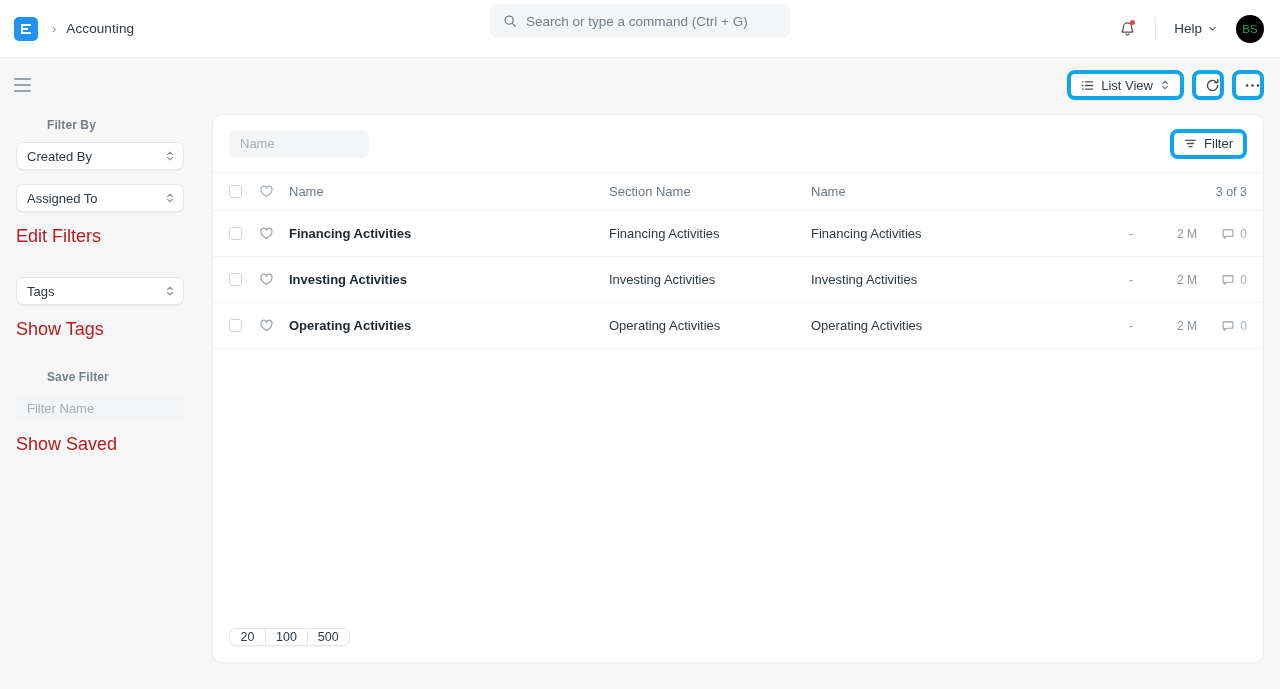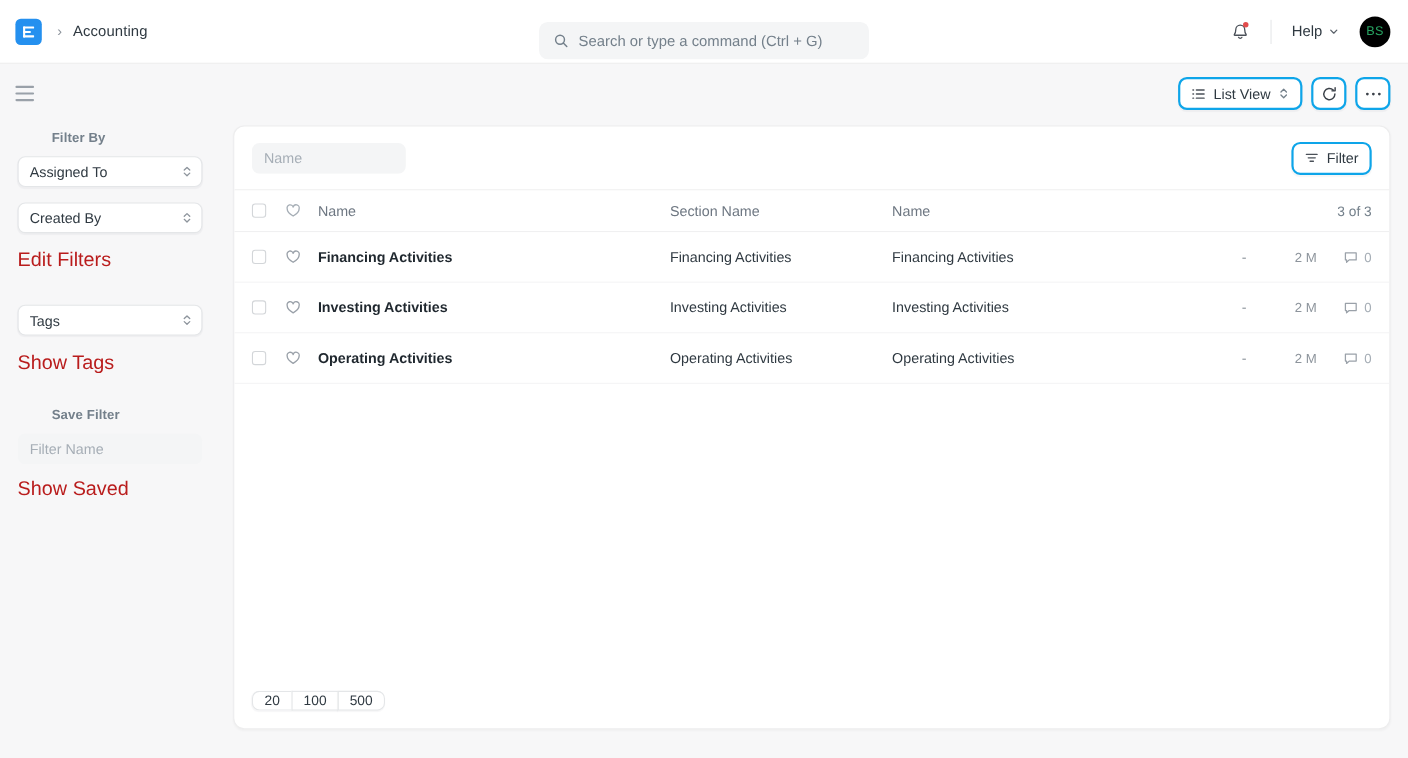--- a/index.html
+++ b/index.html
@@ -29,21 +29,21 @@
   }
   .app-logo svg { display: block; }
   .crumb-sep { color: #8d949c; font-size: 13px; margin: 0 2px 0 6px; }
   .crumb-link {
     font-size: 13.5px; color: #2f3941; letter-spacing: .1px;
     cursor: pointer; text-decoration: none;
   }
 
   .search-wrap {
     position: absolute; left: 50%; transform: translateX(-50%);
-    top: 20px;
+    top: 4px;
   }
   .search-box {
     width: 300px; height: 34px;
     background: #f4f5f6; border: 1px solid transparent; border-radius: 8px;
     display: flex; align-items: center; gap: 9px;
     padding: 0 12px;
   }
   .search-box input {
     border: 0; outline: 0; background: transparent;
     font-family: inherit; font-size: 13.5px; color: #1f272e;
@@ -92,23 +92,23 @@
     display: block; height: 1.8px; background: #9aa1a9; border-radius: 2px;
   }
   .hamburger span:nth-child(1) { width: 17px; }
   .hamburger span:nth-child(2) { width: 17px; }
   .hamburger span:nth-child(3) { width: 17px; }
   .page-title {
     font-size: 19.5px; font-weight: 700; letter-spacing: -.2px; color: #1f272e;
   }
   .head-actions { margin-left: auto; display: flex; align-items: center; gap: 8px; }
   .btn {
-    background: #ffffff; border: 2px solid #0ea5e9; border-radius: 8px;
+    background: #ffffff; border: 4px solid #0ea5e9; border-radius: 8px;
     box-shadow: 0 1px 1px rgba(17,24,39,.04);
-    height: 30px; display: flex; align-items: center; justify-content: center;
+    height: 30px; display: flex; align-items: center; justify-content: flex-end;
     font-family: inherit; font-size: 13px; color: #2f3941; cursor: pointer;
     padding: 0 10px; gap: 7px;
   }
   .btn-icon { width: 32px; padding: 0; }
 
   
   .body-wrap { display: flex; height: calc(689px - 58px - 54px); padding: 0 16px 0 0; }
 
   
   .sidebar { width: 212px; flex: 0 0 212px; padding: 6px 0 0 16px; }
@@ -312,31 +312,31 @@
     </button>
   </div>
 </div>
 
 <div class="body-wrap">
 
   <aside class="sidebar">
     <div class="side-label">Filter By</div>
 
     <div class="side-select">
-      <span>Assigned To</span>
+      <span>Created By</span>
       <span class="sel-caret">
         <svg width="10" height="12" viewBox="0 0 10 12" fill="none" stroke="#8d949c" stroke-width="1.2" stroke-linecap="round" stroke-linejoin="round">
           <polyline points="2.5,4.6 5,2.2 7.5,4.6"></polyline>
             <polyline points="2.5,7.4 5,9.8 7.5,7.4"></polyline>
         </svg>
       </span>
     </div>
 
     <div class="side-select">
-      <span>Created By</span>
+      <span>Assigned To</span>
       <span class="sel-caret">
         <svg width="10" height="12" viewBox="0 0 10 12" fill="none" stroke="#8d949c" stroke-width="1.2" stroke-linecap="round" stroke-linejoin="round">
           <polyline points="2.5,4.6 5,2.2 7.5,4.6"></polyline>
             <polyline points="2.5,7.4 5,9.8 7.5,7.4"></polyline>
         </svg>
       </span>
     </div>
 
     <a class="side-link">Edit Filters</a>
 

